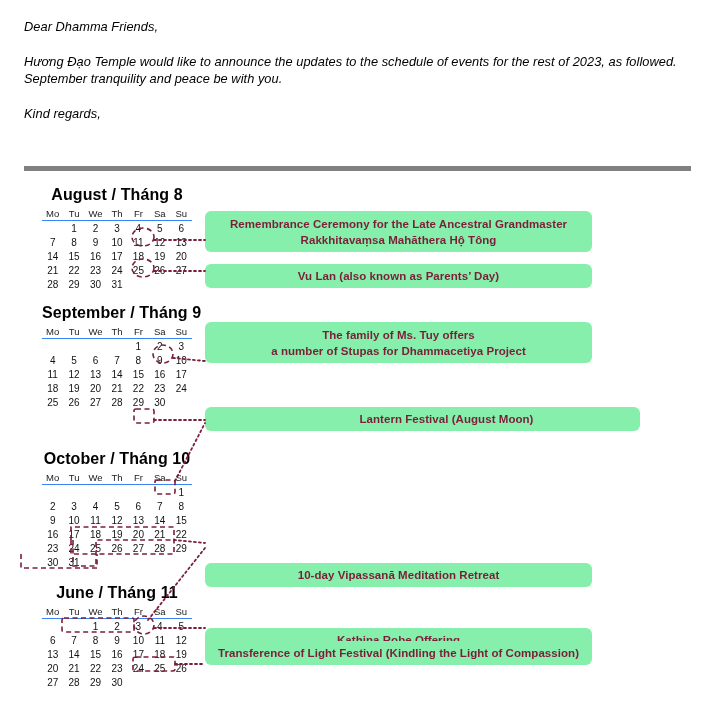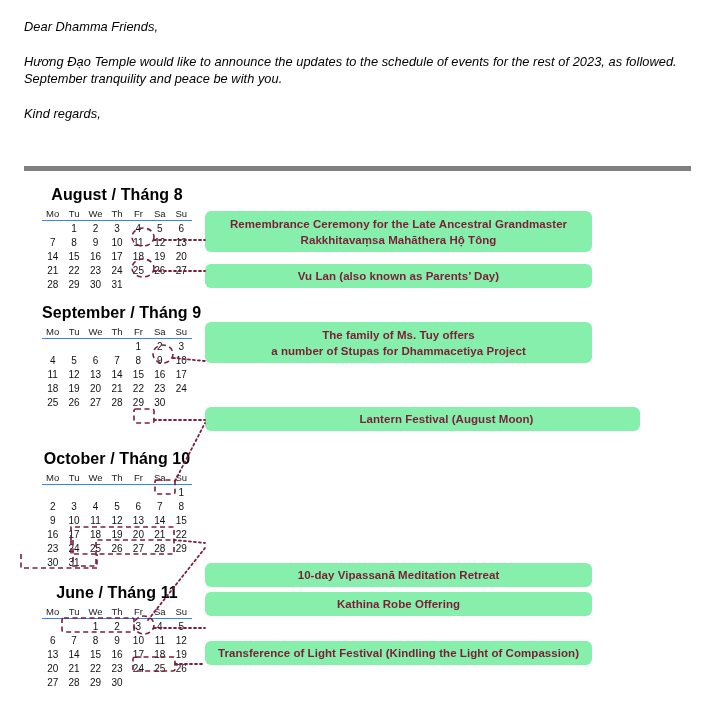--- a/index.html
+++ b/index.html
@@ -403,21 +403,21 @@
 <div class="event-box" style="top:322px; height:41px;">
   <span class="event-text">The family of Ms. Tuy offers
 a number of Stupas for Dhammacetiya Project</span>
 </div>
 <div class="event-box" style="top:407px; height:24px;padding-left:48px;">
   <span class="event-text">Lantern Festival (August Moon)</span>
 </div>
 <div class="event-box" style="top:538px; height:24px;margin-top:25px;">
   <span class="event-text">10-day Vipassanā Meditation Retreat</span>
 </div>
-<div class="event-box" style="top:592px; height:24px;">
+<div class="event-box" style="top:628px; height:24px;">
   <span class="event-text">Kathina Robe Offering</span>
 </div>
 <div class="event-box" style="top:641px; height:24px;">
   <span class="event-text">Transference of Light Festival (Kindling the Light of Compassion)</span>
 </div>
 
 <svg id="marks" viewBox="0 0 720 720">
   <g fill="none" stroke="#7b1f38" stroke-width="1.6">
 
     <ellipse cx="143" cy="237" rx="11" ry="9" stroke-dasharray="5 3.5"></ellipse>

